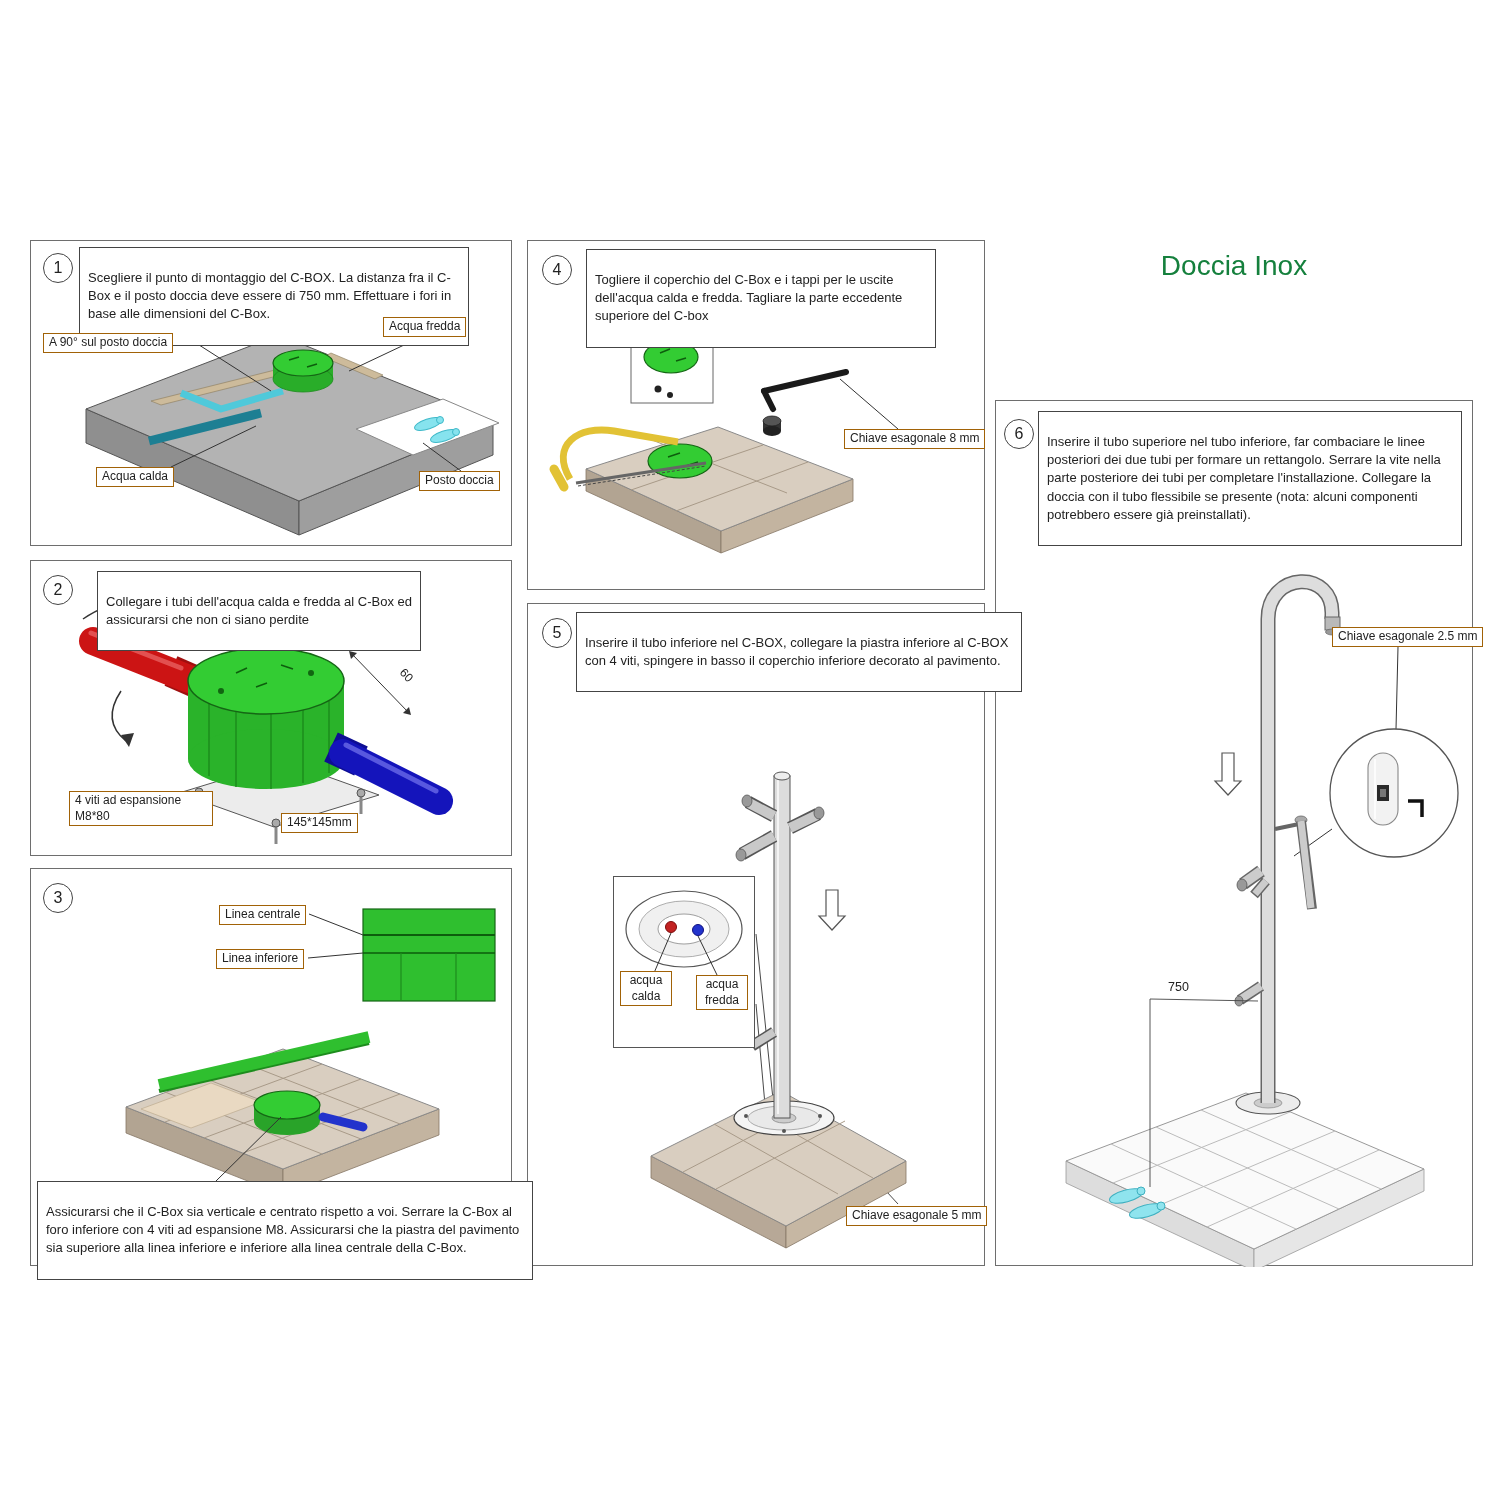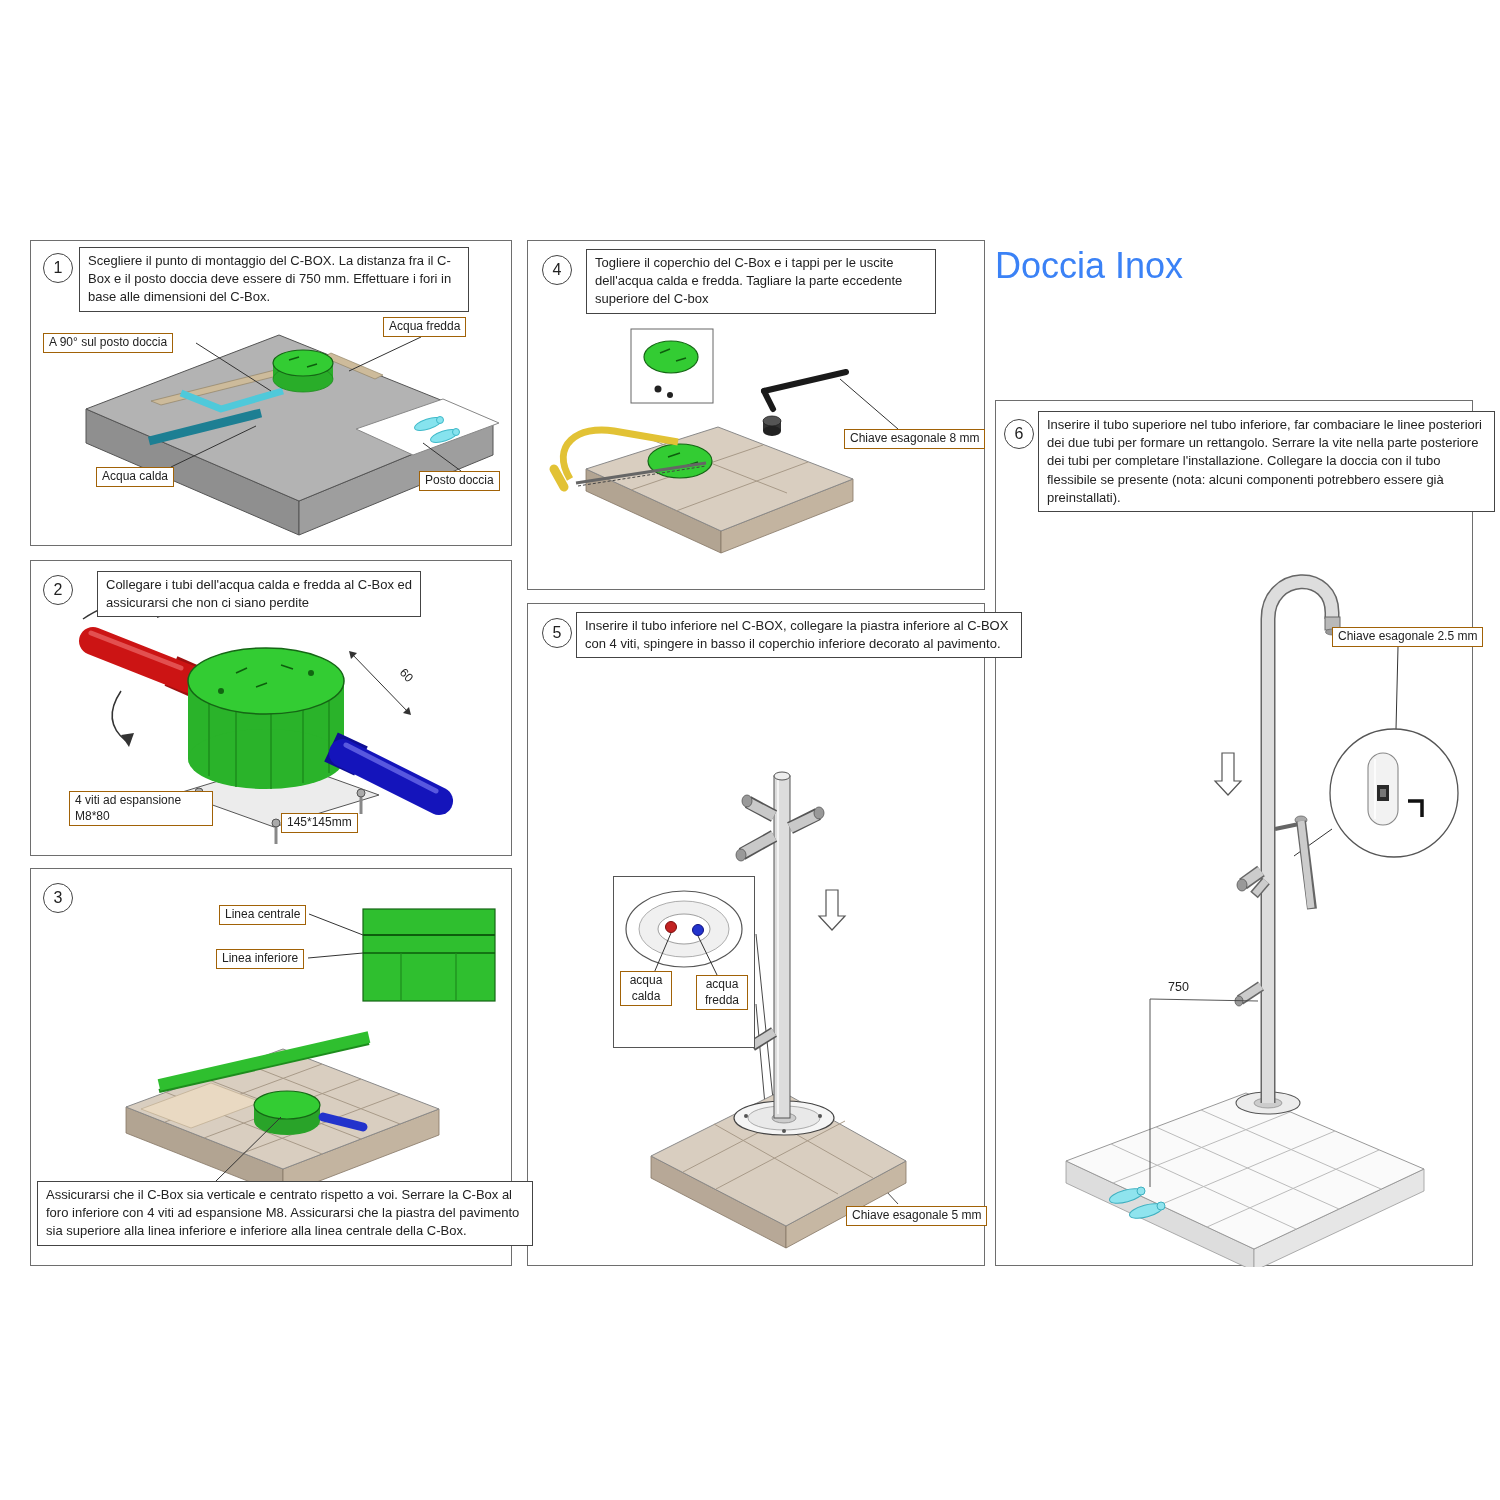--- a/index.html
+++ b/index.html
@@ -3,27 +3,27 @@
 <meta charset="utf-8">
 <style>
   *{box-sizing:border-box;margin:0;padding:0}
   html,body{background:#fff}
   body{font-family:"Liberation Sans",sans-serif;color:#222}
   #page{position:relative;width:1500px;height:1500px;background:#fff;overflow:hidden}
   .panel{position:absolute;border:1.5px solid #6e6e6e;background:#fff}
   .stepnum{position:absolute;width:30px;height:30px;border:1.5px solid #444;border-radius:50%;
            display:flex;align-items:center;justify-content:center;font-size:16px;background:#fff;z-index:5}
   .instr{position:absolute;border:1px solid #444;background:#fff;font-size:13px;line-height:1.4;
-         padding:4px 8px;z-index:4}
+         padding:21px 8px;z-index:4}
   .lbl{position:absolute;border:1px solid #a16207;background:#fff;font-size:12px;line-height:1.3;
        padding:1px 5px;white-space:nowrap;z-index:6}
   .lbl.wrap{white-space:normal}
   .art{position:absolute;left:0;top:0;z-index:1}
-  .title{position:absolute;left:995px;top:245px;width:478px;font-size:36px;
-         line-height:41px;color:#3b82f6}
+  .title{position:absolute;left:995px;top:245px;width:478px;text-align:center;font-size:28px;
+         line-height:41px;color:#15803d}
   .inset{position:absolute;border:1px solid #555;background:#fff;z-index:3}
 </style>
 </head>
 <body>
 
 <div id="page">
 
   <div class="title">
     <div>Doccia Inox</div>
   </div>
@@ -327,21 +327,21 @@
         <line x1="84" y1="59" x2="104" y2="100" stroke="#333" stroke-width="1"></line>
       </svg>
       <div class="lbl wrap" style="left:6px;top:94px;width:52px;text-align:center">acqua calda</div>
       <div class="lbl wrap" style="left:82px;top:98px;width:52px;text-align:center">acqua fredda</div>
     </div>
     <div class="lbl" style="left:318px;top:602px">Chiave esagonale 5 mm</div>
   </div>
 
   <div class="panel" style="left:995px;top:400px;width:478px;height:866px">
     <div class="stepnum" style="left:8px;top:18px">6</div>
-    <div class="instr" style="left:42px;top:10px;width:457px">Inserire il tubo superiore nel tubo inferiore, far combaciare le linee posteriori dei due tubi per formare un rettangolo. Serrare la vite nella parte posteriore dei tubi per completare l'installazione. Collegare la doccia con il tubo flessibile se presente (nota: alcuni componenti potrebbero essere già preinstallati).</div>
+    <div class="instr" style="left:42px;top:10px;width:424px">Inserire il tubo superiore nel tubo inferiore, far combaciare le linee posteriori dei due tubi per formare un rettangolo. Serrare la vite nella parte posteriore dei tubi per completare l'installazione. Collegare la doccia con il tubo flessibile se presente (nota: alcuni componenti potrebbero essere già preinstallati).</div>
     <svg class="art" width="478" height="866" viewBox="0 0 478 866">
 
       <g stroke="#333" stroke-width="1">
         <line x1="402" y1="246" x2="400" y2="328"></line>
         <line x1="336" y1="428" x2="298" y2="455"></line>
       </g>
 
       <g>
         <polygon points="70,760 258,848 258,870 70,782" fill="#dddddd" stroke="#999" stroke-width="0.8"></polygon>
         <polygon points="258,848 428,768 428,790 258,870" fill="#e6e6e6" stroke="#999" stroke-width="0.8"></polygon>

